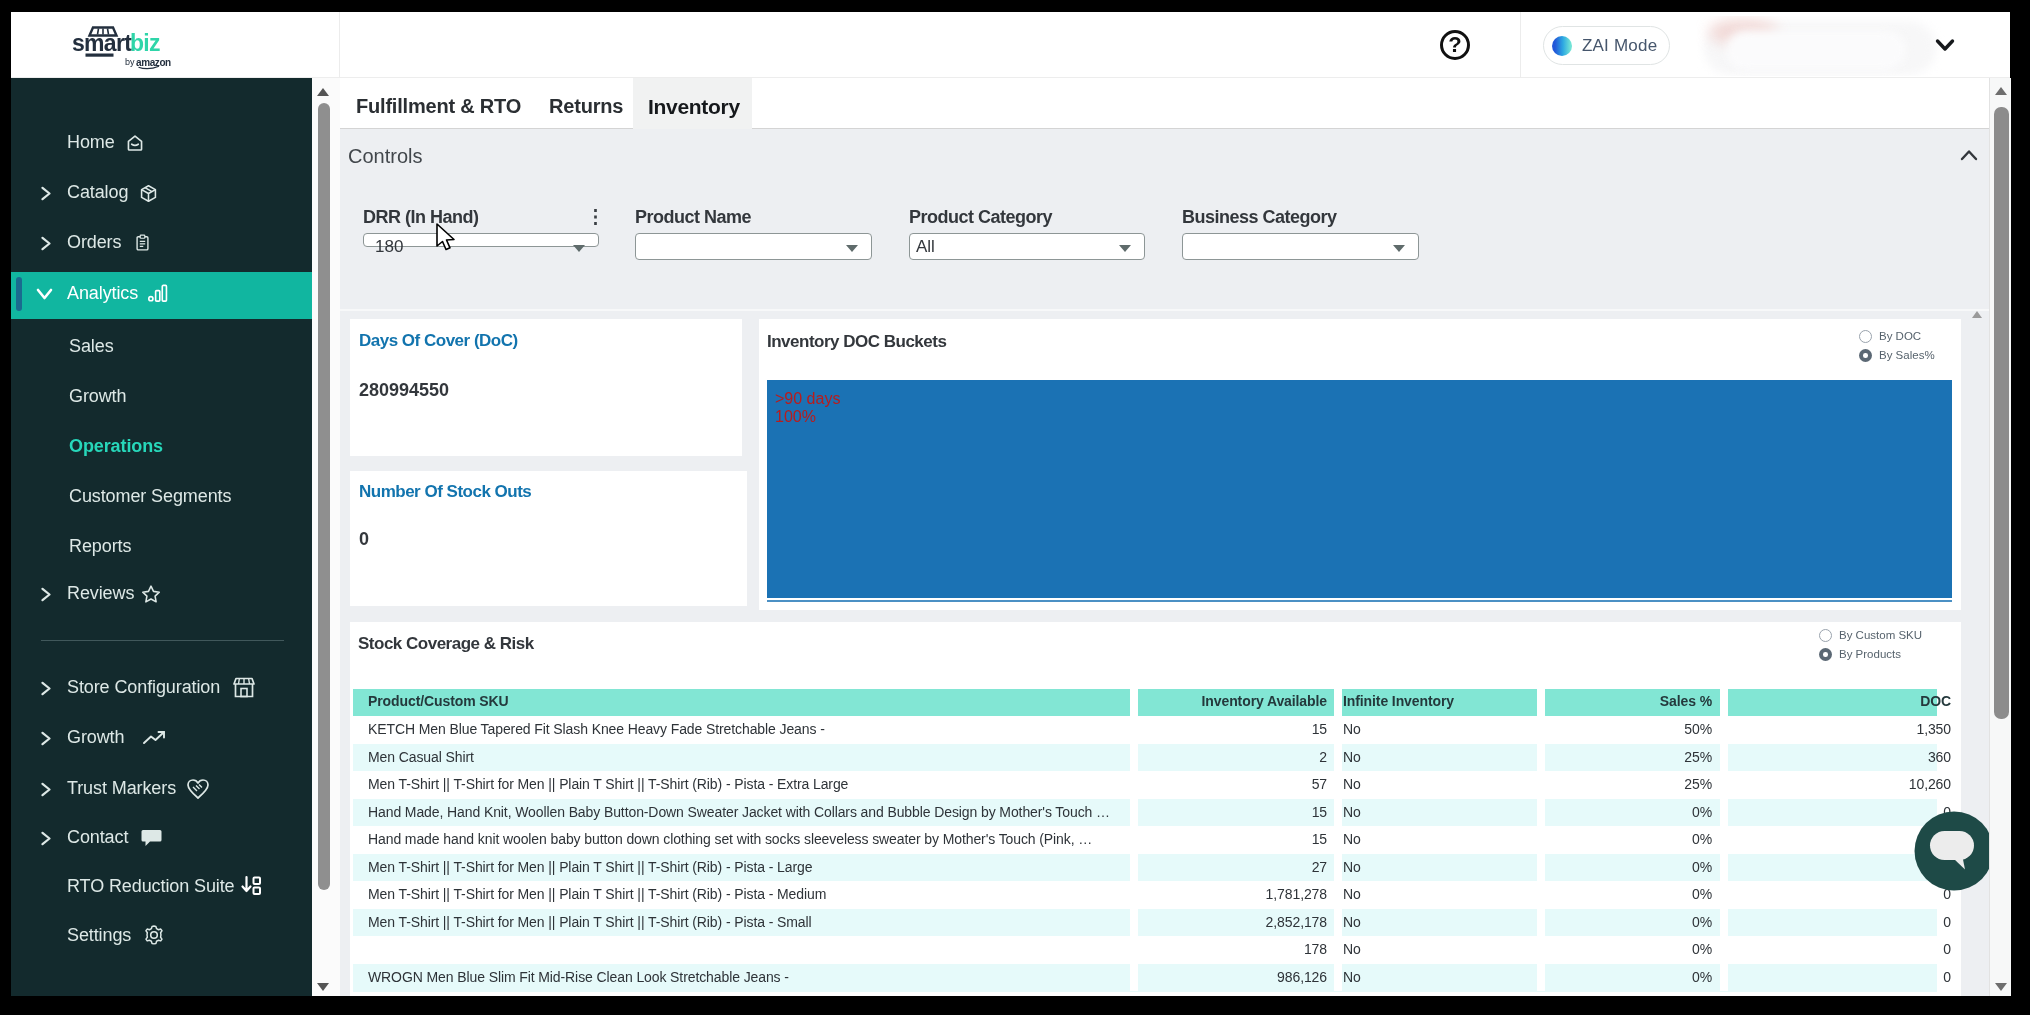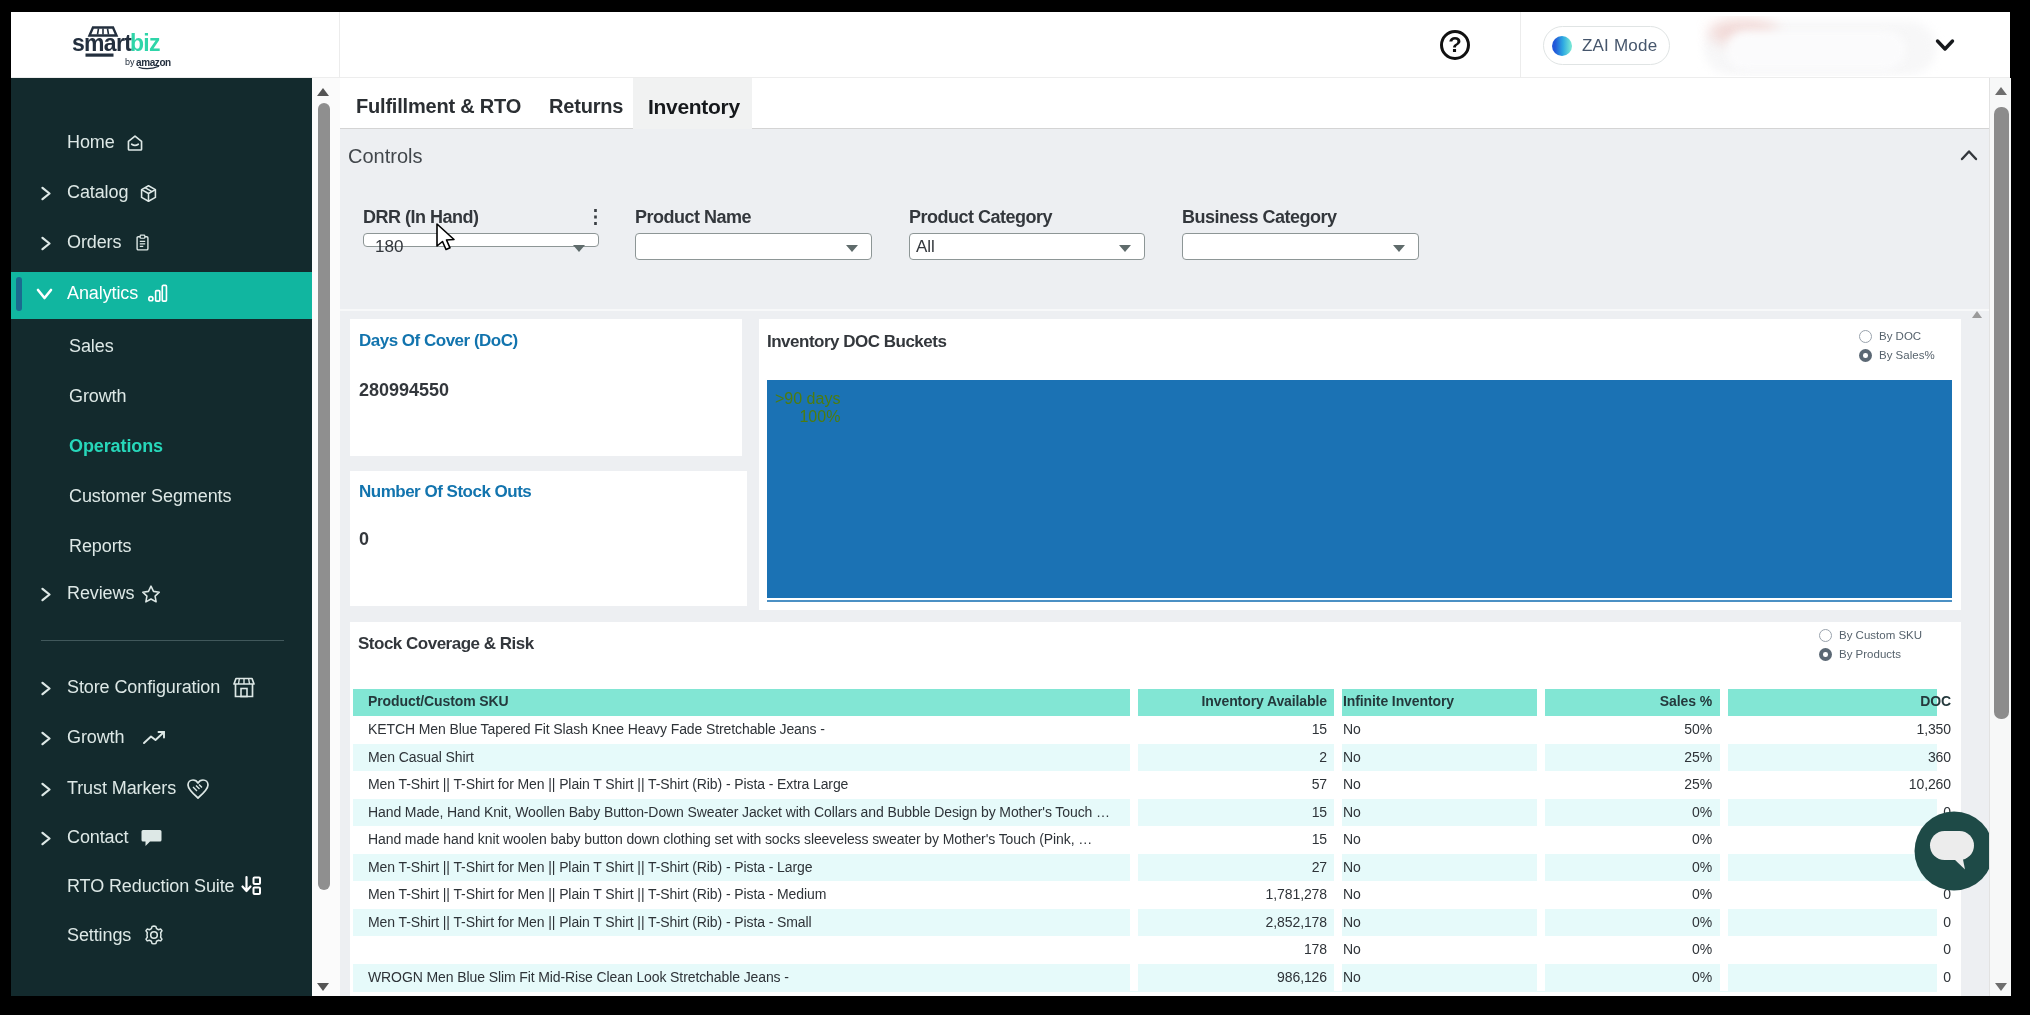--- a/index.html
+++ b/index.html
@@ -237,21 +237,21 @@
     <div class="abs" style="left:759px; top:319px; width:1202px; height:291px; background:#fff;">
       <div class="abs" style="left:8px; top:13px; font-size:17px; font-weight:bold; color:#33373c; letter-spacing:-0.5px;">Inventory DOC Buckets</div>
 
       <div class="abs" style="left:1100px; top:11px; width:13px; height:13px; border:1.8px solid #9aa3ad; border-radius:50%; background:#fff;"></div>
       <div class="abs" style="left:1120px; top:11px; font-size:11.5px; color:#57636d;">By DOC</div>
       <div class="abs" style="left:1100px; top:30px; width:13px; height:13px; border-radius:50%; background:#5b6874;"></div>
       <div class="abs" style="left:1104.2px; top:34.2px; width:4.6px; height:4.6px; border-radius:50%; background:#fff;"></div>
       <div class="abs" style="left:1120px; top:30px; font-size:11.5px; color:#57636d;">By Sales%</div>
 
       <div class="abs" style="left:8px; top:61px; width:1185px; height:218px; background:#1b72b4;"></div>
-      <div class="abs" style="left:16px; top:71px; font-size:16px; line-height:18px; color:#4d7c0f;text-align:right;">&gt;90 days<br>100%</div>
+      <div class="abs" style="left:16px; top:71px; font-size:16px; line-height:18px; color:#b91c1c;">&gt;90 days<br>100%</div>
       <div class="abs" style="left:8px; top:281px; width:1185px; height:2px; background:#4b90c4;"></div>
     </div>
   </div>
 
   <div class="abs" style="left:350px; top:622px; width:1611px; height:374px; background:#fff; overflow:hidden;">
     <div class="abs" style="left:8px; top:12px; font-size:17px; font-weight:bold; color:#33373c; letter-spacing:-0.5px;">Stock Coverage &amp; Risk</div>
 
     <div class="abs" style="left:1469px; top:7px; width:13px; height:13px; border:1.8px solid #9aa3ad; border-radius:50%; background:#fff;"></div>
     <div class="abs" style="left:1489px; top:7px; font-size:11.5px; color:#57636d;">By Custom SKU</div>
     <div class="abs" style="left:1469px; top:26px; width:13px; height:13px; border-radius:50%; background:#5b6874;"></div>

